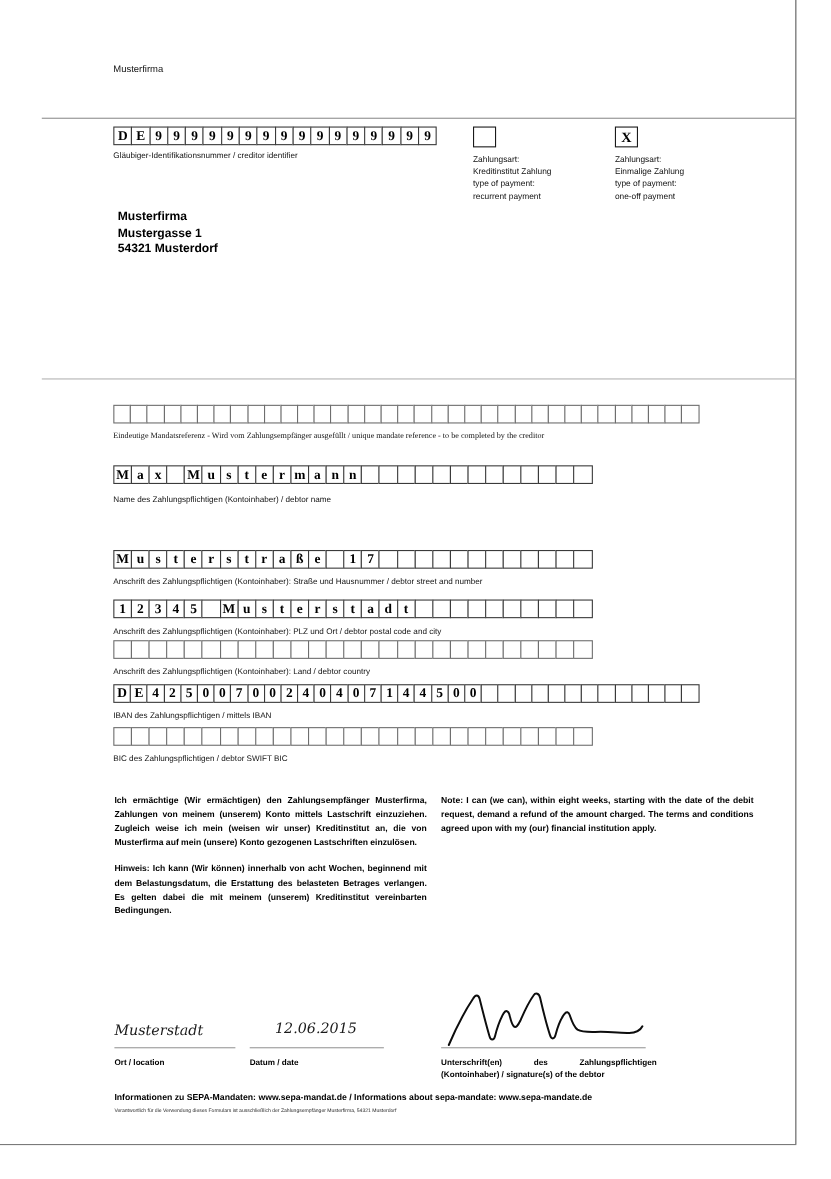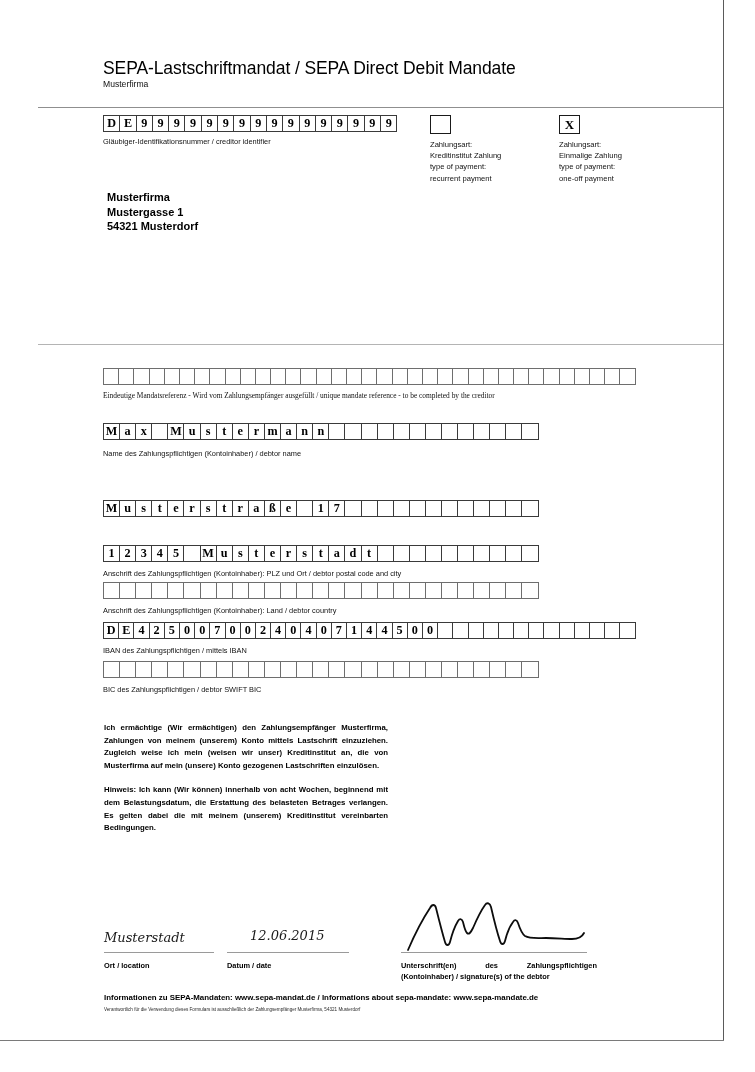--- a/index.html
+++ b/index.html
@@ -188,21 +188,20 @@
 </style>
 </head>
 <body>
 
 <div id="page">
 
   <div class="page-border-right"></div>
   <div class="page-border-bottom"></div>
 
   <div id="header">
-    <div class="doc-title">SEPA-Lastschriftmandat / SEPA Direct Debit Mandate</div>
     <div class="creditor-line">Musterfirma</div>
   </div>
 
   <div class="rule dark" style="left:38px; top:107px; width:685px;"></div>
 
   <div class="boxrow" id="row-creditor-id" style="left:103px; top:115px;">
       <div class="cbox" style="width: 17.3px;">D</div>
       <div class="cbox" style="width: 17.3px;">E</div>
       <div class="cbox" style="width: 17.3px;">9</div>
       <div class="cbox" style="width: 17.3px;">9</div>
@@ -343,20 +342,21 @@
       <div class="cbox" style="width: 17.1px;"></div>
       <div class="cbox" style="width: 17.1px;"></div>
       <div class="cbox" style="width: 17.1px;"></div>
       <div class="cbox" style="width: 17.1px;"></div>
       <div class="cbox" style="width: 17.1px;"></div>
       <div class="cbox" style="width: 17.1px;"></div>
       <div class="cbox" style="width: 17.1px;"></div>
       <div class="cbox" style="width: 17.1px;"></div>
       <div class="cbox" style="width: 17.1px;"></div>
     </div>
+  <div class="fieldlabel" style="left:103px; top:524px;">Anschrift des Zahlungspflichtigen (Kontoinhaber): Straße und Hausnummer / debtor street and number</div>
 
   <div class="boxrow" id="row-debtor-city" style="left:103px; top:545px;">
       <div class="cbox" style="width: 17.1px;">1</div>
       <div class="cbox" style="width: 17.1px;">2</div>
       <div class="cbox" style="width: 17.1px;">3</div>
       <div class="cbox" style="width: 17.1px;">4</div>
       <div class="cbox" style="width: 17.1px;">5</div>
       <div class="cbox" style="width: 17.1px;"> </div>
       <div class="cbox" style="width: 17.1px;">M</div>
       <div class="cbox" style="width: 17.1px;">u</div>
@@ -482,20 +482,21 @@
       <div class="cbox" style="width: 17.1px;"></div>
     </div>
   <div class="fieldlabel" style="left:103px; top:685px;">BIC des Zahlungspflichtigen / debtor SWIFT BIC</div>
 
   <div class="legal" style="left:104px; top:722px; width:284px;">
     <p>Ich ermächtige (Wir ermächtigen) den Zahlungsempfänger Musterfirma, Zahlungen von meinem (unserem) Konto mittels Lastschrift einzuziehen. Zugleich weise ich mein (weisen wir unser) Kreditinstitut an, die von Musterfirma auf mein (unsere) Konto gezogenen Lastschriften einzulösen.</p>
     <p>Hinweis: Ich kann (Wir können) innerhalb von acht Wochen, beginnend mit dem Belastungsdatum, die Erstattung des belasteten Betrages verlangen. Es gelten dabei die mit meinem (unserem) Kreditinstitut vereinbarten Bedingungen.</p>
   </div>
 
   <div class="legal" style="left:401px; top:722px; width:284px;">
+    <p>Note: I can (we can), within eight weeks, starting with the date of the debit request, demand a refund of the amount charged. The terms and conditions agreed upon with my (our) financial institution apply.</p>
   </div>
 
   <div class="handwrite" style="left:104px; top:930px;">Musterstadt</div>
   <div class="sigline" style="left:104px; top:952px; width:110px;"></div>
   <div class="siglabel" style="left:104px; top:961px;">Ort / location</div>
 
   <div class="handwrite" style="left:250px; top:928px;">12.06.2015</div>
   <div class="sigline" style="left:227px; top:952px; width:122px;"></div>
   <div class="siglabel" style="left:227px; top:961px;">Datum / date</div>
 

